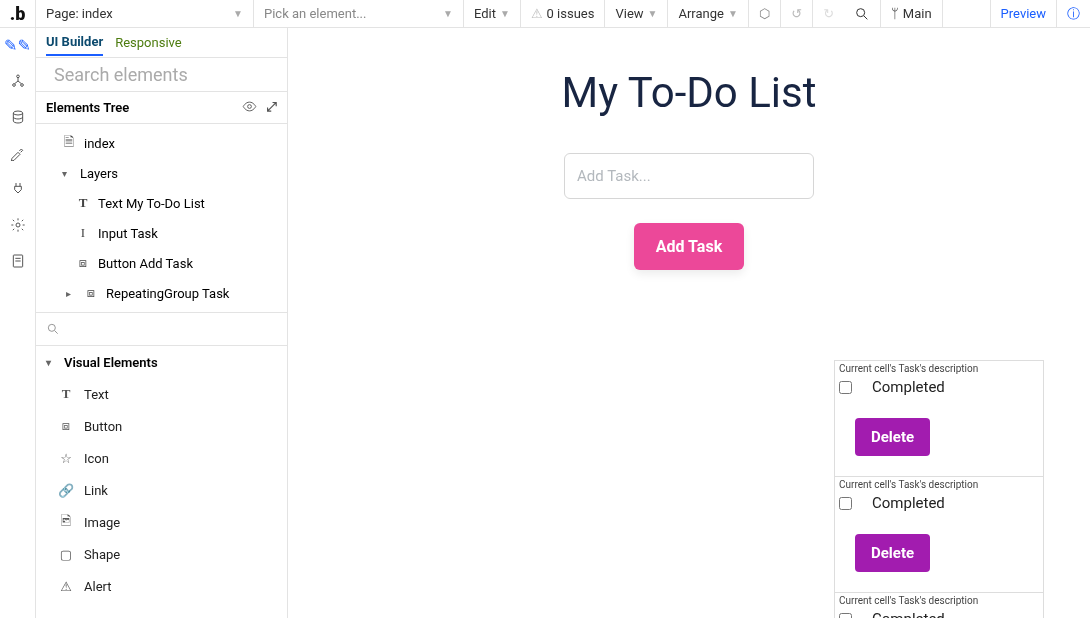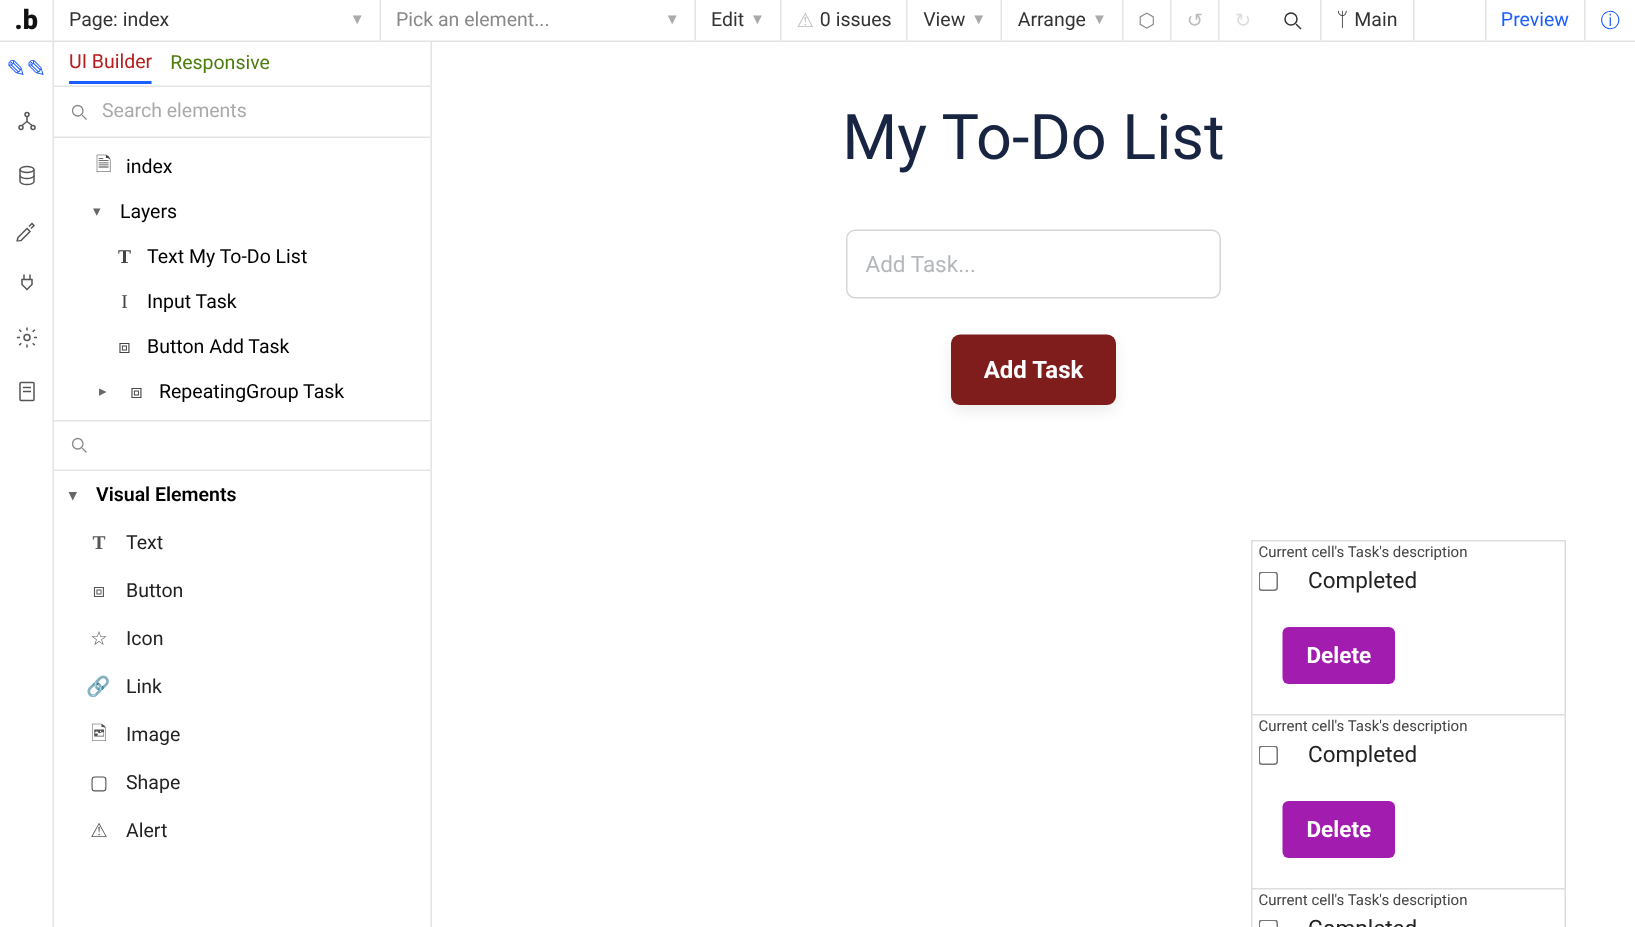--- a/index.html
+++ b/index.html
@@ -9,44 +9,44 @@
 .topbar-item.grow{flex:0 0 auto}
 .topbar-spacer{flex:1}
 .chev{color:#aaa;font-size:10px}
 .warn-icon{color:#bbb}
 .topbar .link{color:#1a5eff}
 .main{display:flex;height:590px}
 .vtoolbar{width:36px;border-right:1px solid #e3e3e3;display:flex;flex-direction:column;align-items:center;padding-top:8px;gap:18px}
 .vtoolbar .vicon{width:18px;height:18px;display:flex;align-items:center;justify-content:center;color:#555;cursor:pointer}
 .sidebar{width:252px;border-right:1px solid #e3e3e3;display:flex;flex-direction:column;overflow:hidden}
 .tabrow{height:30px;display:flex;align-items:center;padding:0 10px;gap:12px;border-bottom:1px solid #e3e3e3;font-size:13px}
-.tab-active{color:#b91c1c;font-weight:400;border-bottom:2px solid #1a5eff;padding-bottom:5px;margin-bottom:-5px}
+.tab-active{color:#0c4a6e;font-weight:700;border-bottom:2px solid #1a5eff;padding-bottom:5px;margin-bottom:-5px}
 .tab-inactive{color:#4d7c0f}
 .searchrow{height:34px;display:flex;align-items:center;padding:0 10px;gap:8px;border-bottom:1px solid #e3e3e3}
-.searchrow input{border:none;outline:none;font-size:13px;flex:1;color:#333}
+.searchrow input{border:none;outline:none;font-size:18px;flex:1;color:#333}
 .searchrow input::placeholder{color:#aaa}
 .section-header{height:32px;display:flex;align-items:center;justify-content:space-between;padding:0 10px;font-size:13px;font-weight:600;border-bottom:1px solid #e3e3e3}
 .section-header .icons{display:flex;gap:10px;color:#555}
 .treelist{padding:4px 0}
 .tree-item{height:30px;display:flex;align-items:center;gap:8px;padding:0 10px;font-size:13px;cursor:pointer}
 .tree-item.indent1{padding-left:26px}
 .tree-item.indent2{padding-left:40px}
 .tree-caret{font-size:10px;color:#666;width:10px}
 .tree-icon{width:14px;color:#444;display:inline-flex;justify-content:center}
 .assets-search{border-top:1px solid #e3e3e3;border-bottom:1px solid #e3e3e3}
 .palette{flex:1;overflow-y:auto}
 .palette-header{height:32px;display:flex;align-items:center;gap:8px;padding:0 10px;font-size:13px;font-weight:600}
 .palette-item{height:32px;display:flex;align-items:center;gap:10px;padding:0 10px 0 22px;font-size:13px;color:#222;cursor:pointer}
 .palette-item .picon{width:16px;color:#555;display:inline-flex;justify-content:center}
 .canvas{flex:1;background:#fff;overflow:auto;position:relative}
 .page{padding:40px 0 0 0;display:flex;flex-direction:column;align-items:center}
 .page h1{font-size:42px;font-weight:400;color:#182542;margin-bottom:36px}
 .task-input{width:250px;height:46px;border:1px solid #d6d6d6;border-radius:6px;padding:0 12px;font-size:15px;color:#333;margin-bottom:24px}
 .task-input::placeholder{color:#b3b8bd}
-.add-btn{background:#7f1d1d;color:#fff;border:none;border-radius:6px;padding:14px 22px;font-size:16px;font-weight:700;cursor:pointer;box-shadow:0 4px 10px rgba(0,0,0,0.08)}
+.add-btn{background:#ec4899;color:#fff;border:none;border-radius:6px;padding:14px 22px;font-size:16px;font-weight:700;cursor:pointer;box-shadow:0 4px 10px rgba(0,0,0,0.08)}
 .rg{margin-top:90px;align-self:center;width:210px;padding-left:500px;box-sizing:content-box}
 .cell{border:1px solid #ddd;border-bottom:none;padding:0}
 .cell:last-child{border-bottom:1px solid #ddd}
 .cell-desc{font-size:10px;color:#444;padding:2px 4px}
 .cell-cb{display:flex;align-items:center;gap:20px;font-size:15px;color:#222;padding:2px 4px}
 .cell-cb input{width:13px;height:13px}
 .del-btn{background:#a21caf;color:#fff;border:none;border-radius:4px;padding:10px 16px;font-size:15px;font-weight:700;margin:20px;cursor:pointer}
 svg{width:16px;height:16px;stroke:currentColor;fill:none;stroke-width:1.5}
 </style>
 </head>
@@ -152,20 +152,30 @@
     <div class="tabrow">
       <span class="tab-active">UI Builder</span>
       <span class="tab-inactive">Responsive</span>
     </div>
     <div class="searchrow">
       <svg viewBox="0 0 24 24" style="width:14px;height:14px;color:#888">
           <circle cx="10" cy="10" r="6"></circle>
           <line x1="15" y1="15" x2="20" y2="20"></line>
         </svg>
       <input placeholder="Search elements" style="">
+    </div>
+    <div class="section-header">
+      <span>Elements Tree</span>
+      <span class="icons">
+        <span><svg viewBox="0 0 24 24" style="width:15px;height:15px">
+              <path d="M2 12s3.5-7 10-7 10 7 10 7-3.5 7-10 7-10-7-10-7z"></path>
+              <circle cx="12" cy="12" r="3"></circle>
+            </svg></span>
+        <span>⤢</span>
+      </span>
     </div>
     <div class="treelist">
       <div class="tree-item indent1">
           <span class="tree-icon">🗎</span>
           <span>index</span>
         </div>
       <div class="tree-item indent1">
           <span class="tree-caret">▾</span>
           <span>Layers</span>
         </div>

